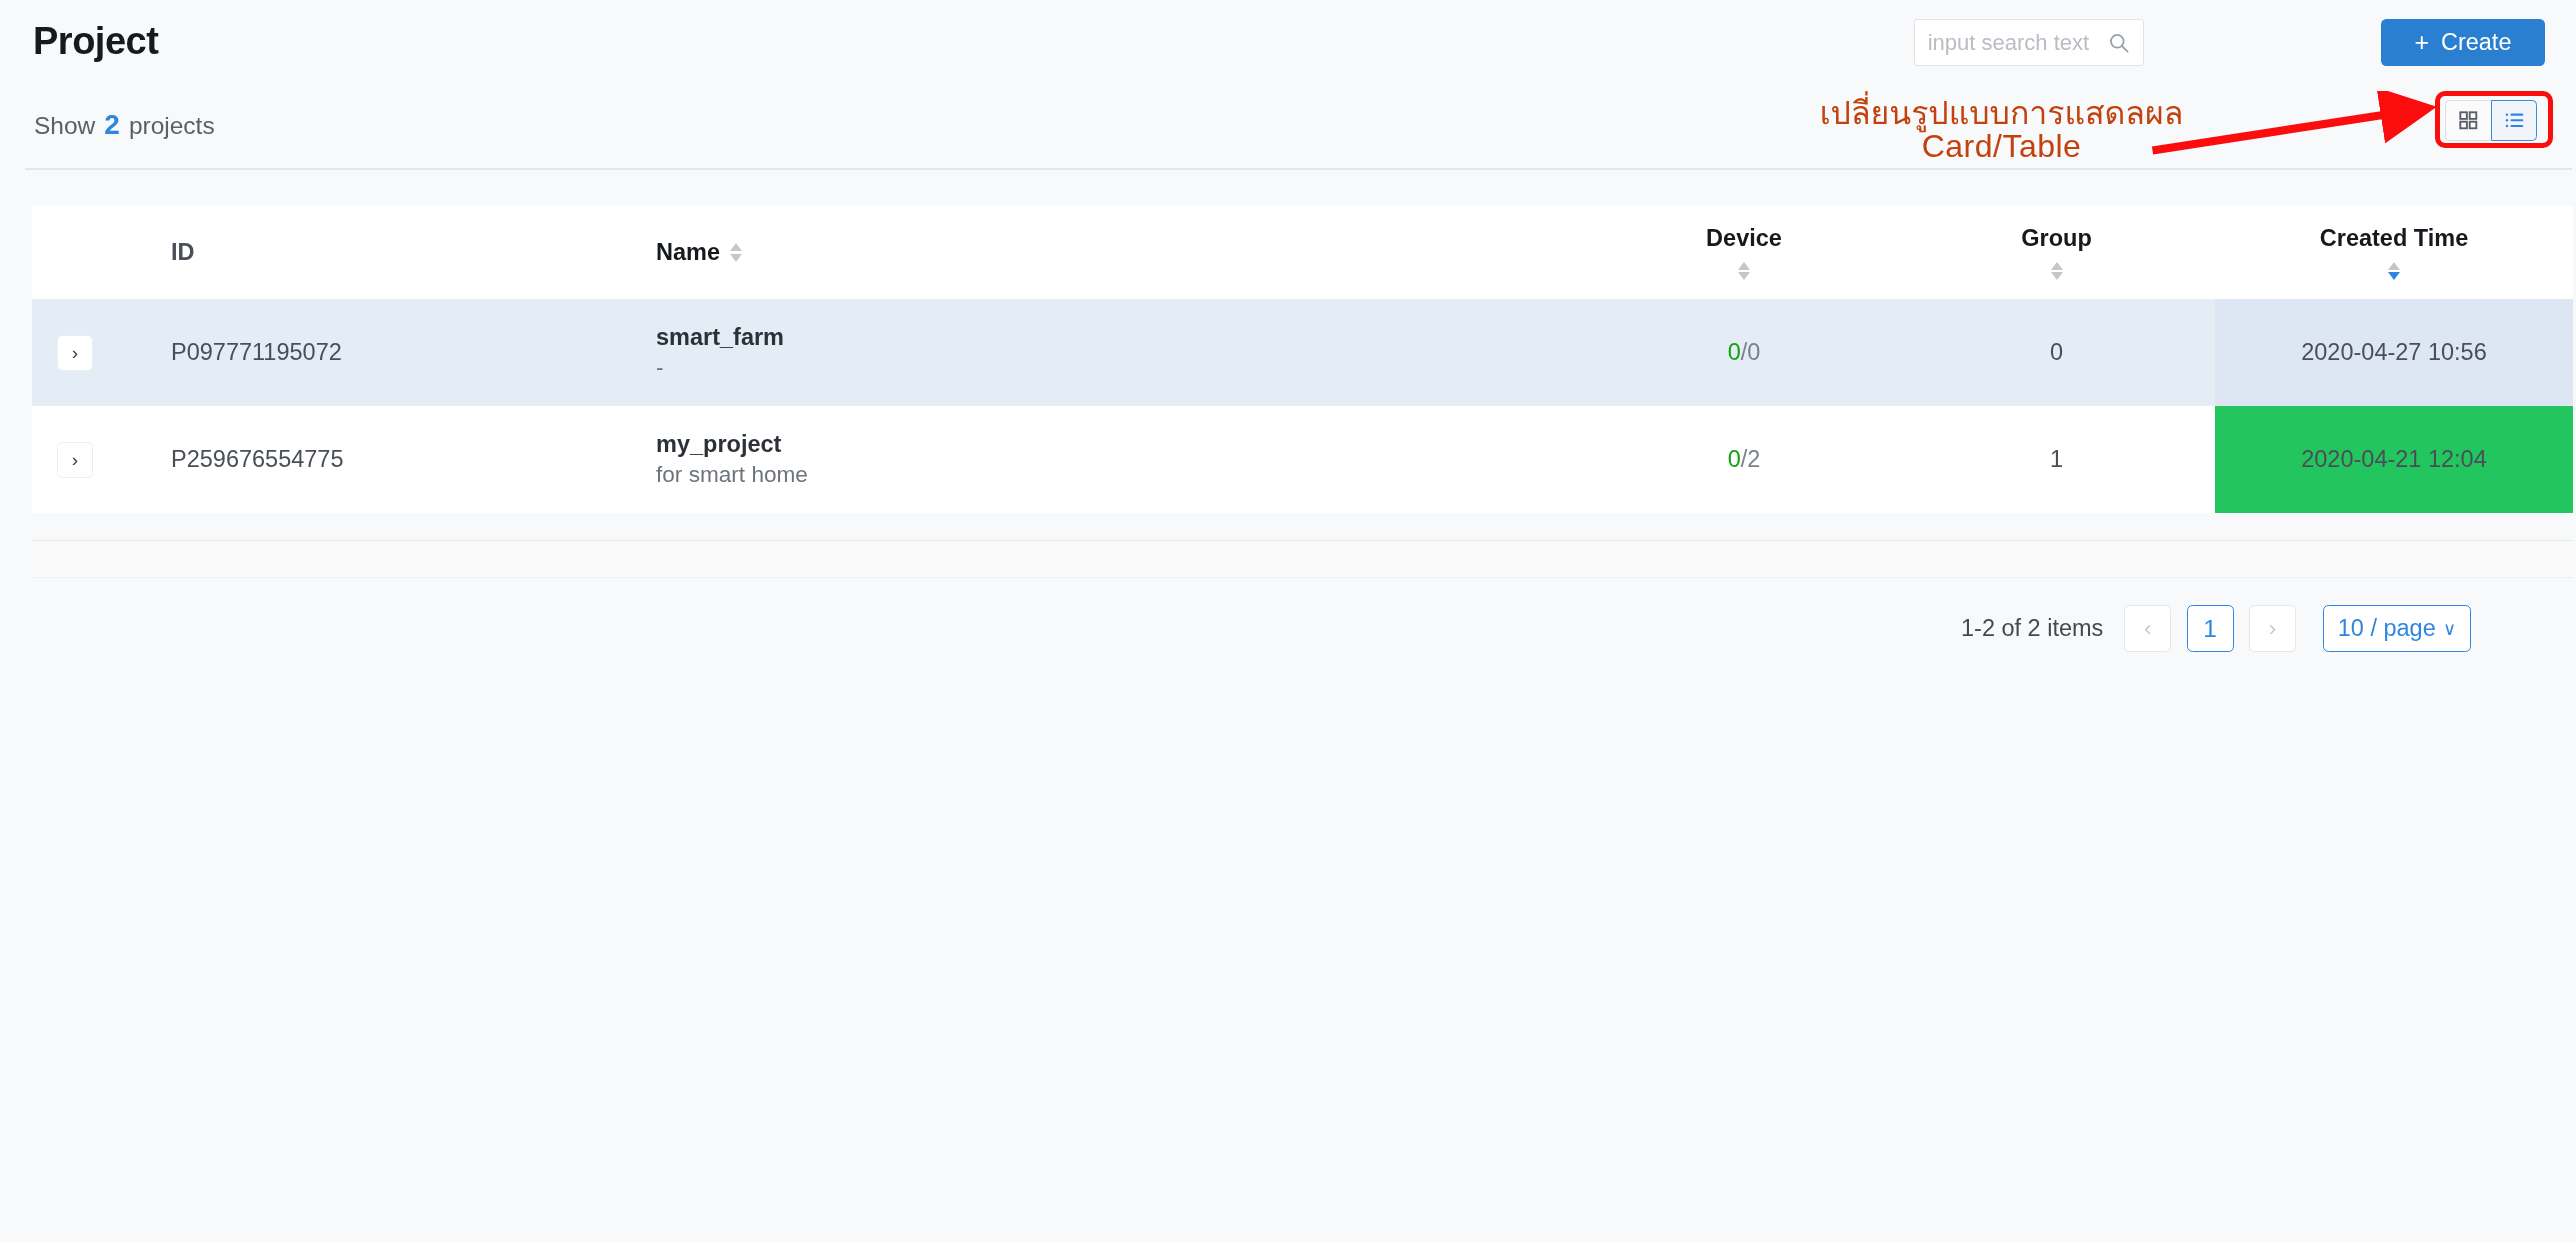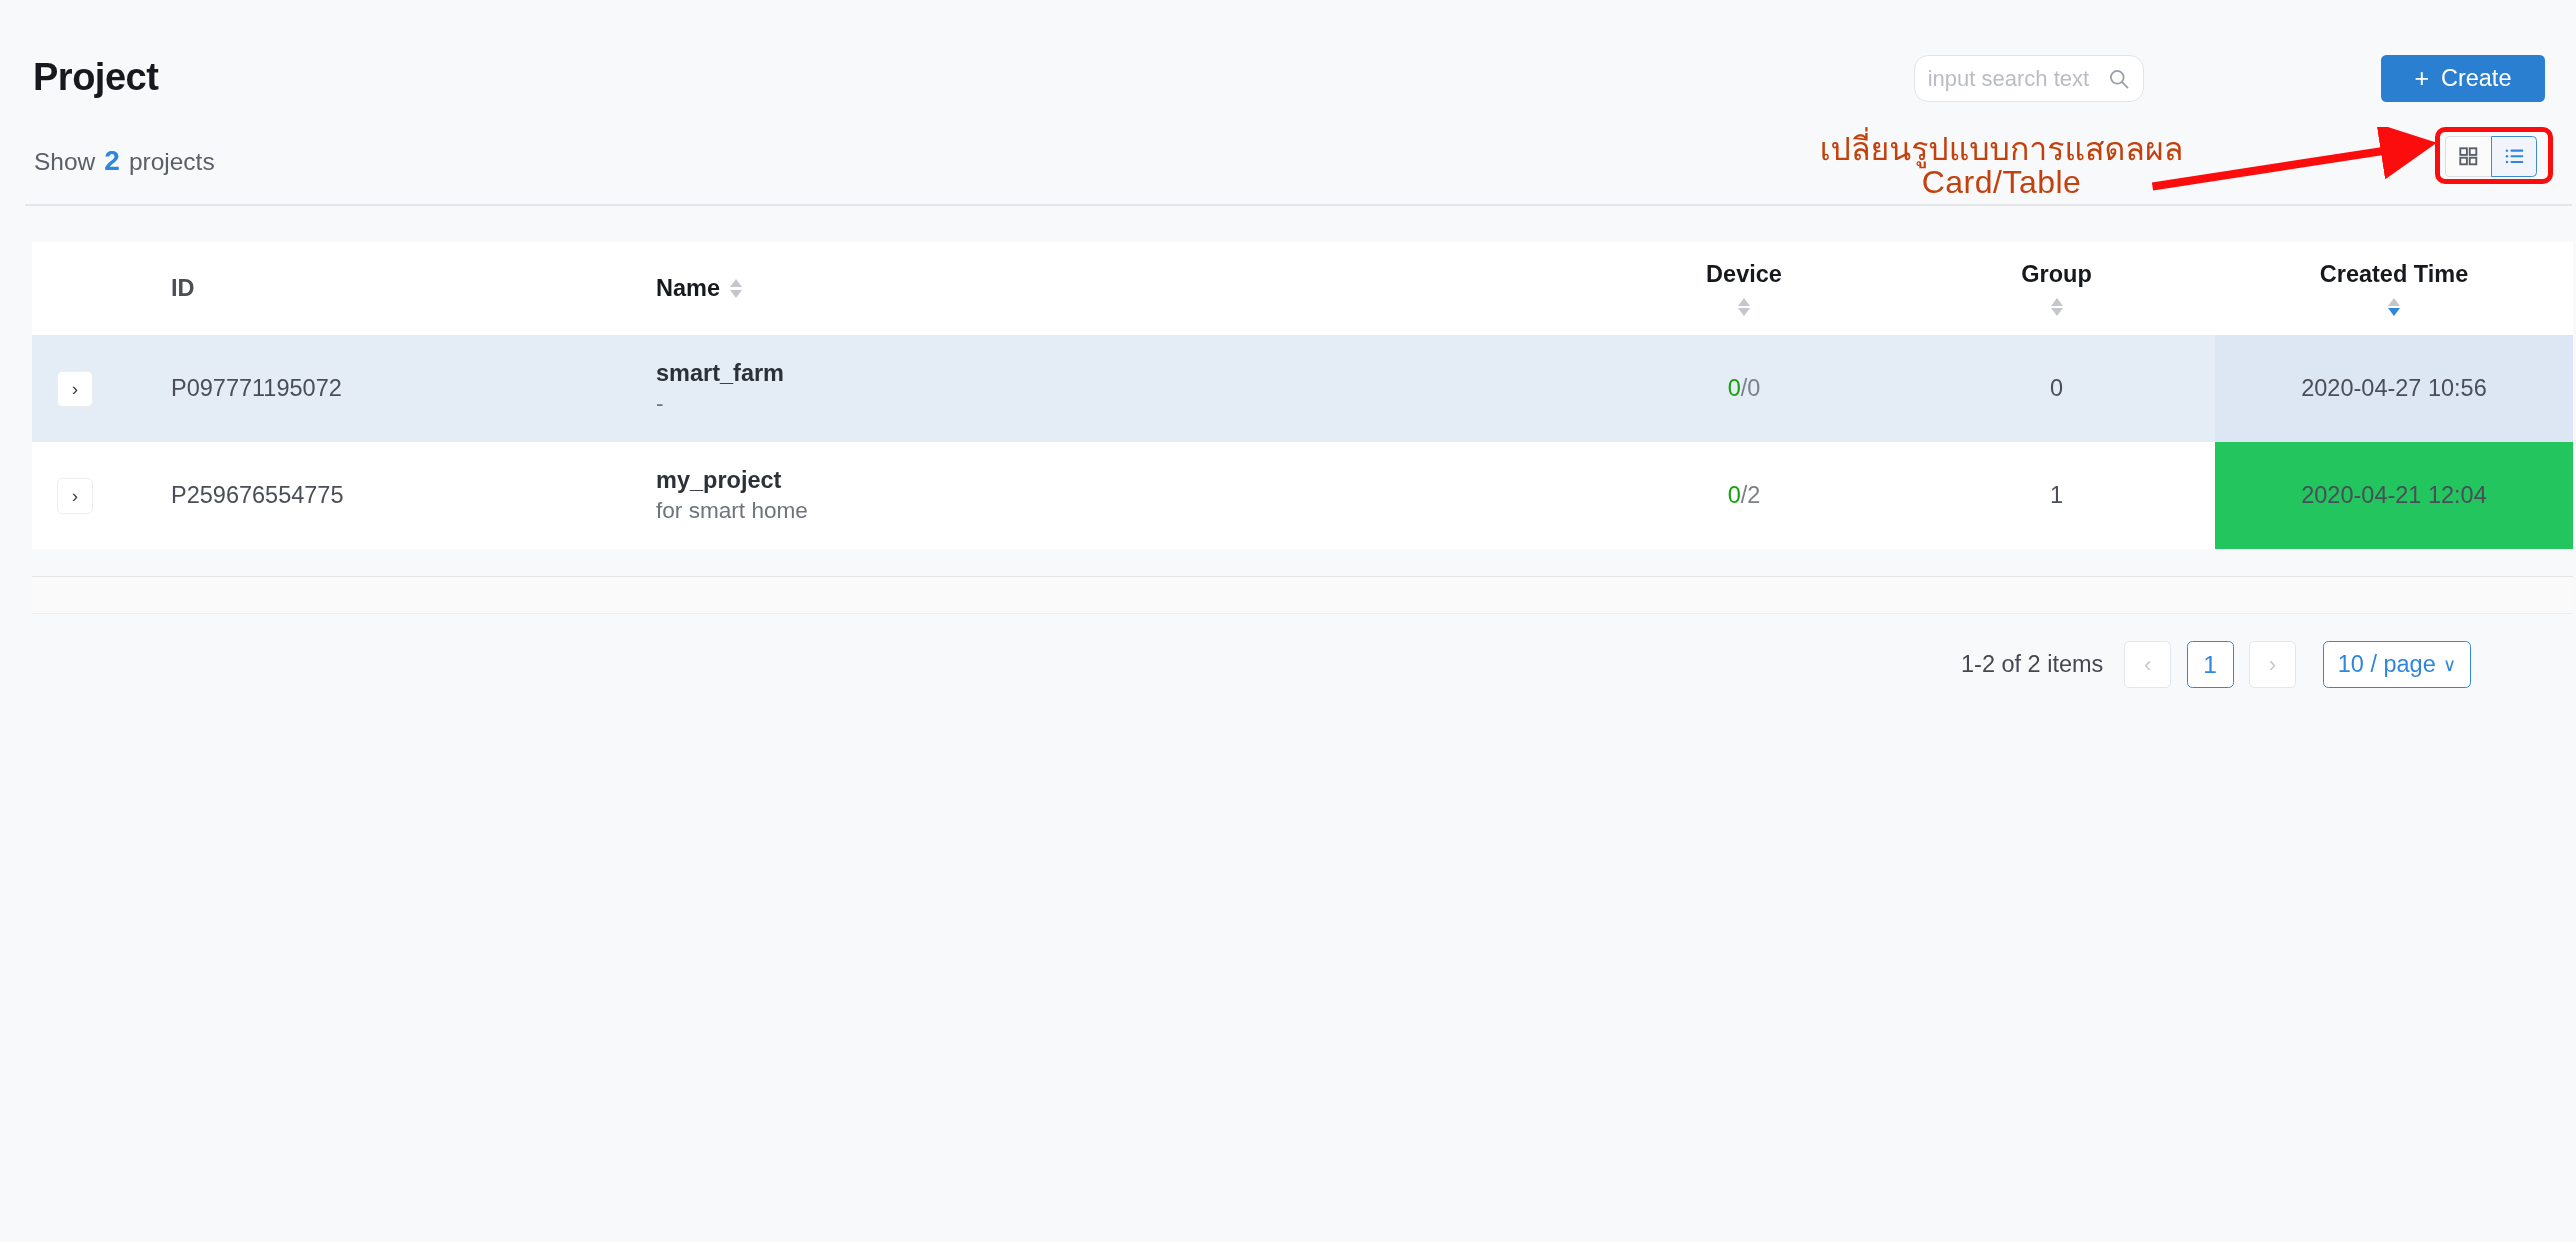--- a/index.html
+++ b/index.html
@@ -5,21 +5,21 @@
   * { box-sizing: border-box; margin: 0; padding: 0; }
   html, body {
     width: 2576px;
     height: 1243px;
     background: #f8f9fb;
     font-family: "Liberation Sans", "DejaVu Sans", sans-serif;
     -webkit-font-smoothing: antialiased;
     overflow: hidden;
   }
 
-  .page { position: relative; width: 2576px; height: 1006px; margin-top: 36px; }
+  .page { position: relative; width: 2576px; height: 1006px; }
 
   
   .page-title {
     position: absolute;
     left: 33px; top: 20px;
     font-size: 38px;
     font-weight: bold;
     color: #16191d;
     letter-spacing: -0.5px;
   }
@@ -38,21 +38,21 @@
     font-size: 28px;
   }
 
   
   .search-wrap {
     position: absolute;
     left: 1914px; top: 19px;
     width: 230px; height: 47px;
     background: #ffffff;
     border: 1.8px solid #e2e4e8;
-    border-radius: 14px;
+    border-radius: 3px;
     display: flex;
     align-items: center;
     padding: 0 12.7px;
   }
   .search-input {
     flex: 1;
     border: none;
     outline: none;
     background: transparent;
     font-family: inherit;

